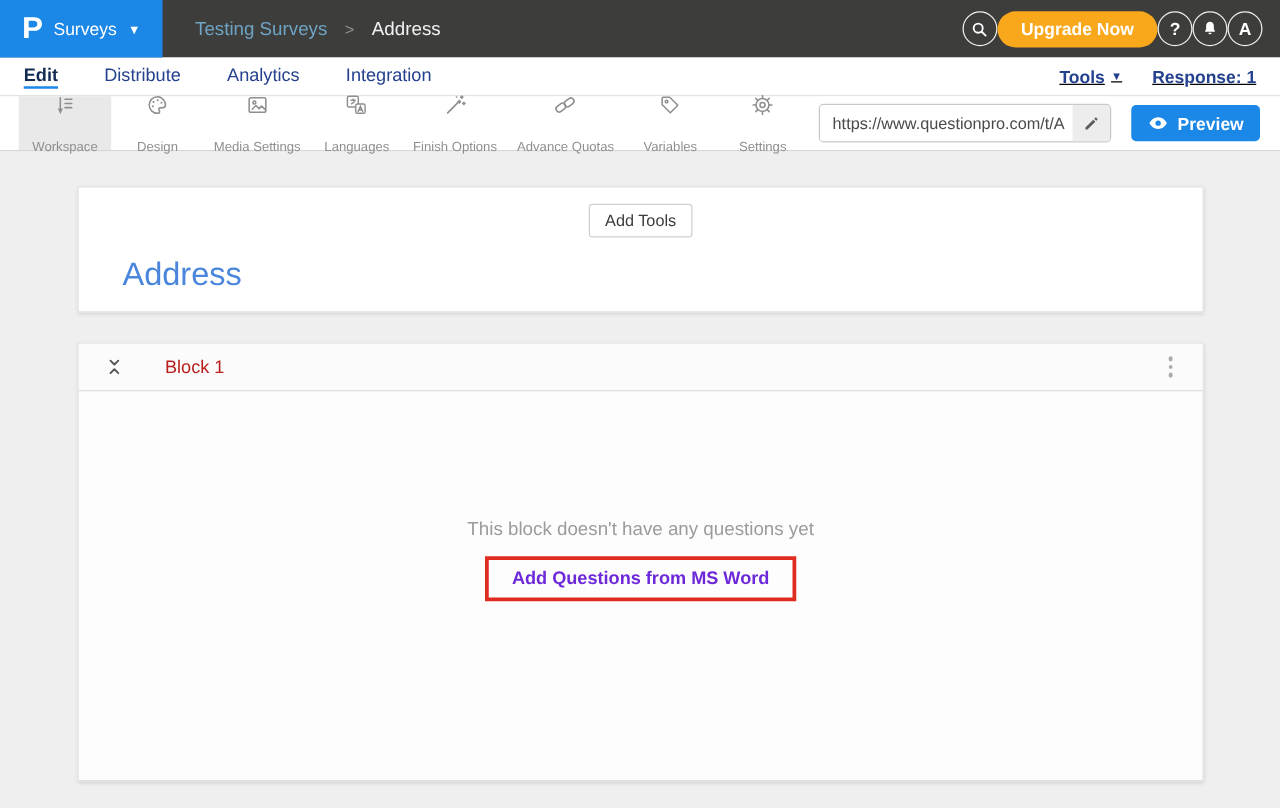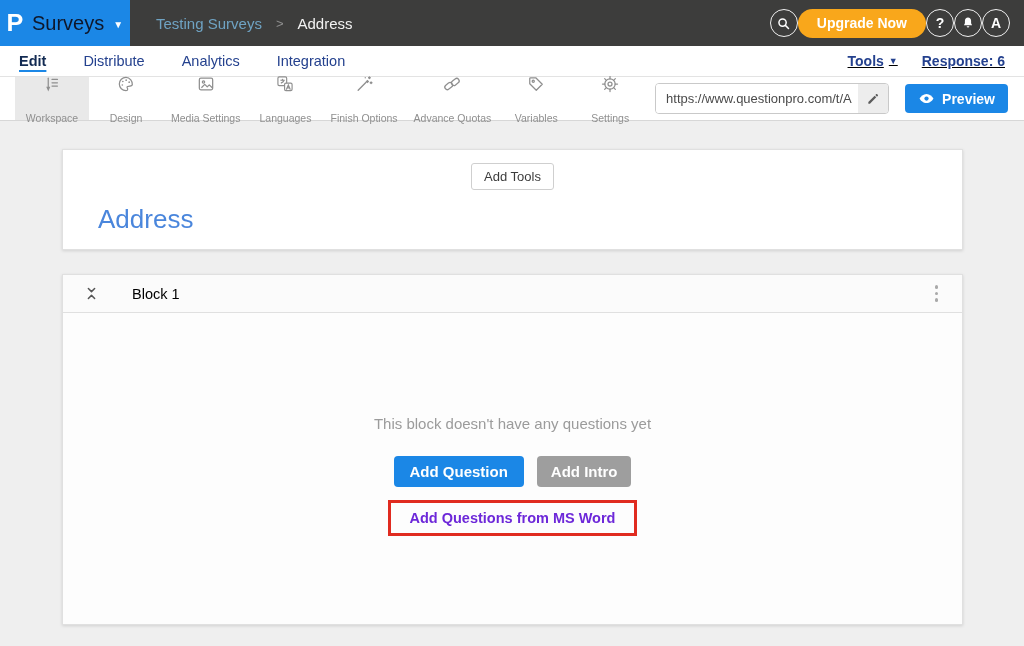--- a/index.html
+++ b/index.html
@@ -11,21 +11,21 @@
     position:relative;
   }
 
   
   .topbar { height:46px; background:#3d3d3c; display:flex; align-items:stretch; }
   .logo-block {
     width:130px; background:#1b87e6; display:flex; align-items:center;
     justify-content:center; gap:9px; color:#fff; cursor:pointer;
   }
   .logo-glyph { font-size:24px; font-weight:700; line-height:1; transform:scaleX(1.05); }
-  .logo-product { font-size:20px; color:#0f172a; }
+  .logo-product { font-size:14px; color:#ffffff; }
   .logo-caret { font-size:10px; color:#fff; margin-top:2px; }
   .breadcrumb { display:flex; align-items:center; margin-left:26px; gap:14px; }
   .crumb-parent { color:#6fa3c3; font-size:15px; cursor:pointer; }
   .crumb-sep { color:#8f8f8f; font-size:13px; }
   .crumb-current { color:#f2f2f2; font-size:15px; }
   .topbar-actions { margin-left:auto; display:flex; align-items:center; padding-right:14px; }
   .circle-btn {
     width:28px; height:28px; border-radius:50%; border:1.6px solid rgba(255,255,255,0.92);
     display:flex; align-items:center; justify-content:center; color:#fff; cursor:pointer;
     font-size:14px; font-weight:700; background:transparent;
@@ -99,21 +99,21 @@
     margin:14px 0 0 35px; font-size:26px; font-weight:400; color:#4a86dc;
   }
 
   
   .block-card { margin-top:24px; height:351px; background:#fdfdfd; display:flex; flex-direction:column; }
   .block-header {
     height:38px; background:#fbfbfb; border-bottom:1px solid #e0e0e0;
     display:flex; align-items:center; padding:0 18px 0 21px; flex-shrink:0;
   }
   .collapse-btn { color:#555; cursor:pointer; display:flex; align-items:center; }
-  .block-title { margin-left:33px; font-size:14.5px; color:#000000; font-weight:500; }
+  .block-title { margin-left:33px; font-size:14.5px; color:#b91c1c; font-weight:500; }
   .block-menu { margin-left:auto; cursor:pointer; display:flex; flex-direction:column; gap:3px; padding:4px 6px; }
   .block-menu i { width:3.5px; height:3.5px; border-radius:50%; background:#a9a9a9; display:block; }
   .block-body { flex:1; padding-top:102px; text-align:center; }
   .empty-msg { font-size:15px; color:#9b9b9b; }
   .block-actions { margin-top:24px; display:flex; justify-content:center; gap:13px; }
   .btn-primary {
     background:#1b87e6; color:#fff; border:none; border-radius:4px; height:31px;
     padding:0 16px; font-size:15px; font-weight:700; cursor:pointer;
     font-family:"Liberation Sans",sans-serif;
   }
@@ -170,21 +170,21 @@
 <nav class="nav-row">
   <span class="nav-tab active">Edit</span>
   <span class="nav-tab">Distribute</span>
   <span class="nav-tab">Analytics</span>
   <span class="nav-tab">Integration</span>
   <div class="nav-right">
     <span class="tools-dd">
       <span>Tools</span>
       <span class="tools-caret">▼</span>
     </span>
-    <span class="response-count">Response: 6</span>
+    <span class="response-count">Response: 1</span>
   </div>
 </nav>
 
 <div class="toolbar">
 
   <div class="tool-item active">
     <span>
       <svg width="20" height="20" viewBox="0 0 24 24" fill="none" stroke="currentColor" stroke-width="1.5" stroke-linecap="round">
         <line x1="7.5" y1="5" x2="7.5" y2="15.5"></line>
           <path d="M7.5 19l-1.3-3h2.6z" fill="currentColor"></path>
@@ -331,24 +331,20 @@
       </span>
       <span class="block-title">Block 1</span>
       <span class="block-menu">
         <i></i>
           <i></i>
           <i></i>
       </span>
     </div>
     <div class="block-body">
       <div class="empty-msg">This block doesn't have any questions yet</div>
-      <div class="block-actions">
-        <button class="btn-primary">Add Question</button>
-        <button class="btn-gray">Add Intro</button>
-      </div>
       <div class="msword-row">
         <span class="red-highlight-box">
           <a class="msword-link">Add Questions from MS Word</a>
         </span>
       </div>
     </div>
   </section>
 
 </main>
 

